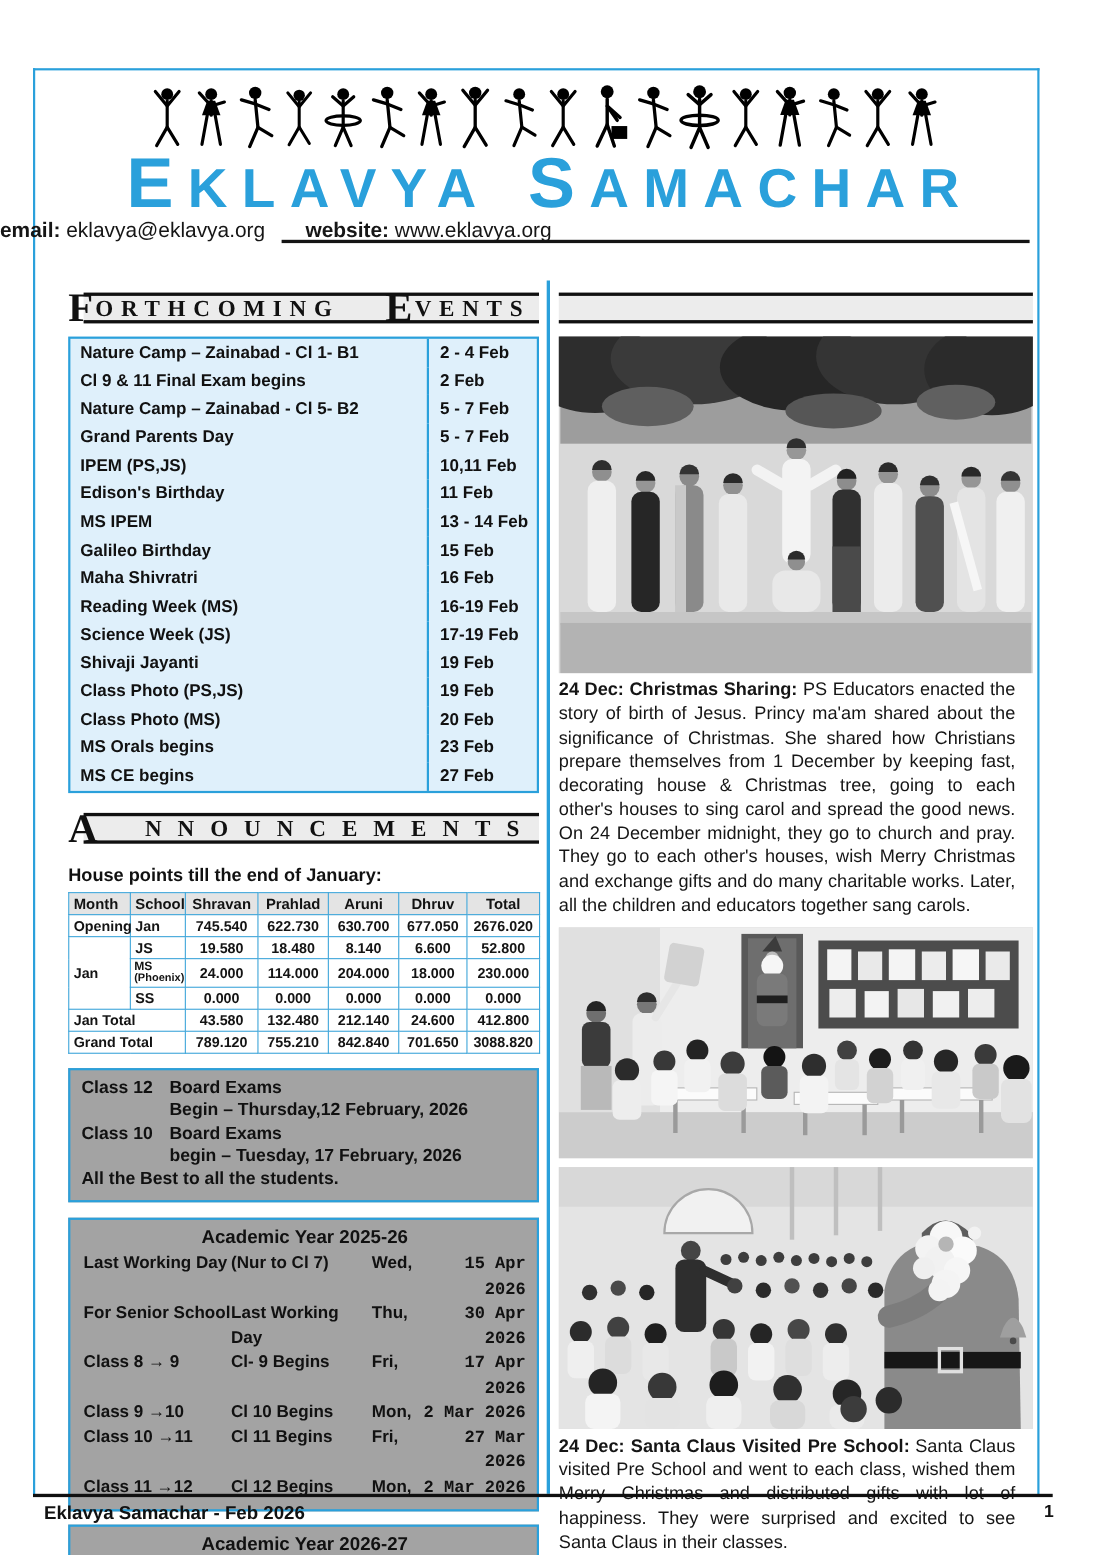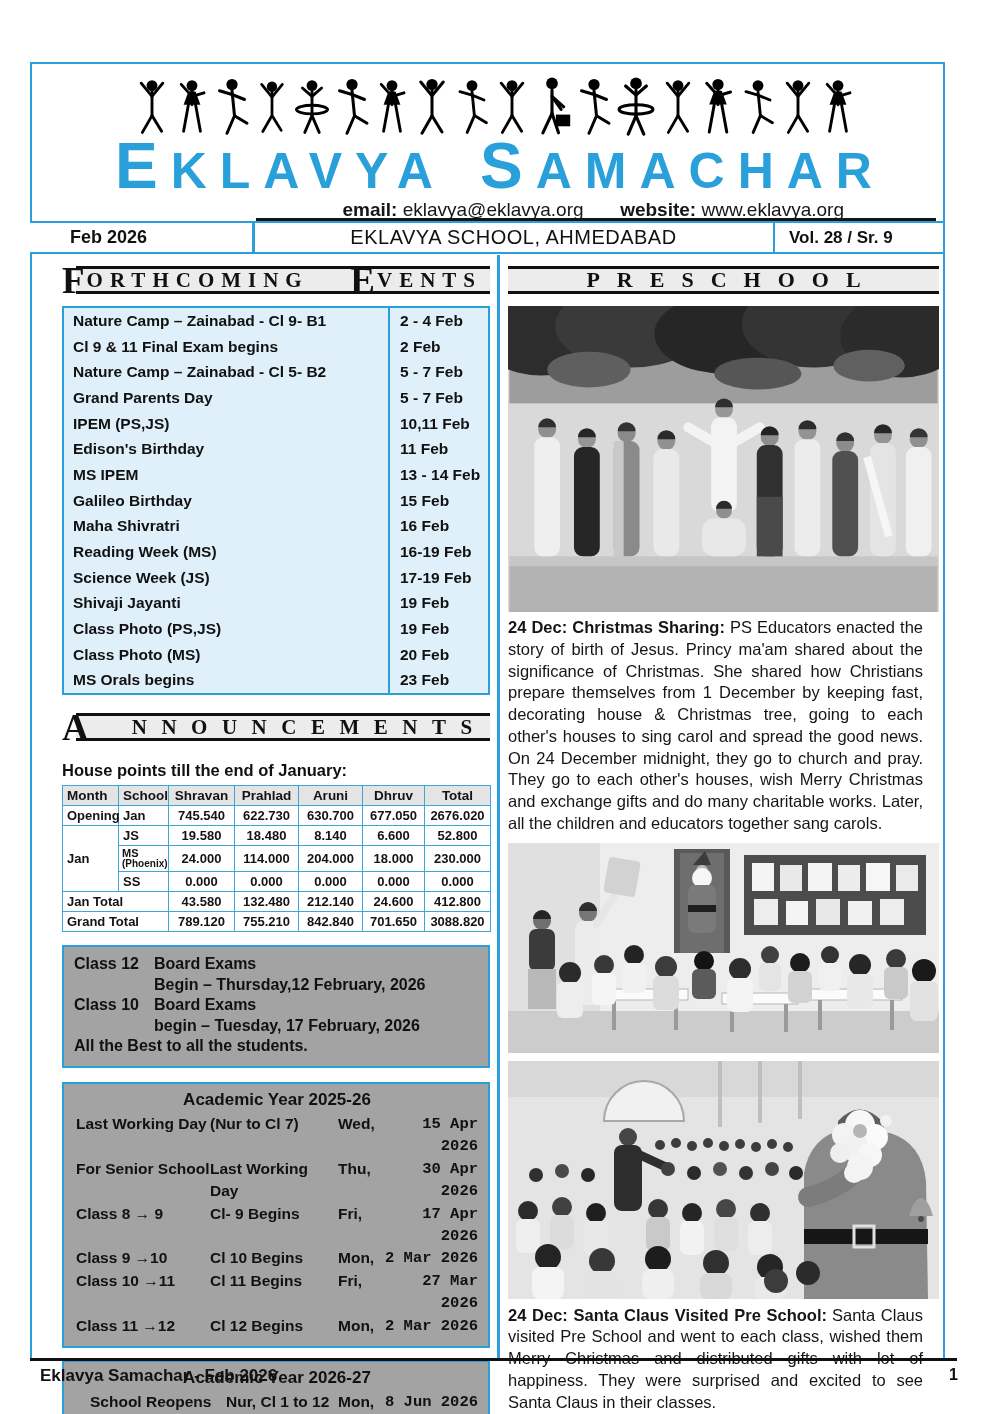--- a/index.html
+++ b/index.html
@@ -10,21 +10,21 @@
          border:2.5px solid #2AA0DB;border-bottom:none;}
   .col-divider{position:absolute;left:497px;top:255px;width:2.5px;height:1103px;background:#2AA0DB;}
 
   
   .figures-strip{position:absolute;left:138px;top:72px;width:724px;height:68px;}
   .masthead{position:absolute;left:40px;top:134px;width:920px;text-align:center;
             color:#2AA0DB;font-weight:bold;line-height:1;white-space:nowrap;}
   .masthead .t-rest{font-size:50px;letter-spacing:13px;}
   .masthead .t-big{font-size:64px;letter-spacing:13px;}
   .masthead .t-gap{display:inline-block;width:34px;}
-  .contact{position:absolute;left:0;top:199px;width:844px;text-align:right;font-size:19px;color:#161616;}
+  .contact{position:absolute;left:0;top:199px;width:844px;text-align:left;font-size:19px;color:#161616;}
   .contact .lbl{font-weight:bold;}
   .contact .gap{display:inline-block;width:26px;}
   .contact-rule{position:absolute;left:256px;top:218px;width:680px;height:3px;background:#141414;}
 
   .datebar{position:absolute;left:30px;top:221px;width:913px;height:33px;
            border-top:2.5px solid #2AA0DB;border-bottom:2.5px solid #2AA0DB;
            display:flex;align-items:center;box-sizing:border-box;background:#fff;}
   .db-sep{width:2.5px;height:100%;background:#2AA0DB;}
   .db-left{width:222px;padding-left:40px;font-weight:bold;font-size:18px;box-sizing:border-box;}
   .db-center{flex:1;text-align:center;font-size:20px;letter-spacing:.5px;}
@@ -160,47 +160,40 @@
 
   <div class="contact">
     <span class="lbl">email:</span>
     <span>eklavya@eklavya.org</span>
     <span class="gap"></span>
     <span class="lbl">website:</span>
     <span>www.eklavya.org</span>
   </div>
   <div class="contact-rule"></div>
 
-  <div class="datebar">
-    <div class="db-left">Feb 2026</div>
-    <div class="db-sep"></div>
-    <div class="db-center">EKLAVYA SCHOOL, AHMEDABAD</div>
-    <div class="db-sep"></div>
-    <div class="db-right">Vol. 28 / Sr. 9</div>
-  </div>
 
   <div class="col-divider"></div>
 
   <div class="left-col">
 
     <div class="sec-head ev">
       <i class="bar"></i>
       <span class="grp">
           <span class="sec-big">F</span>
           <span class="sec-rest">ORTHCOMING</span>
         </span>
       <span class="grp">
           <span class="sec-big">E</span>
           <span class="sec-rest">VENTS</span>
         </span>
     </div>
 
     <div class="ev-table">
       <div class="ev-row">
-          <div class="ev-label">Nature Camp – Zainabad -  Cl 9- B1</div>
+          <div class="ev-label">Nature Camp – Zainabad -  Cl 1- B1</div>
           <div class="ev-date">2 - 4 Feb</div>
         </div>
       <div class="ev-row">
           <div class="ev-label">Cl 9 &amp; 11 Final Exam begins</div>
           <div class="ev-date">2 Feb</div>
         </div>
       <div class="ev-row">
           <div class="ev-label">Nature Camp – Zainabad -  Cl 5- B2</div>
           <div class="ev-date">5 - 7 Feb</div>
         </div>
@@ -244,20 +237,24 @@
           <div class="ev-label">Class Photo (PS,JS)</div>
           <div class="ev-date">19 Feb</div>
         </div>
       <div class="ev-row">
           <div class="ev-label">Class Photo (MS)</div>
           <div class="ev-date">20 Feb</div>
         </div>
       <div class="ev-row">
           <div class="ev-label">MS Orals begins</div>
           <div class="ev-date">23 Feb</div>
+        </div>
+      <div class="ev-row">
+          <div class="ev-label">MS CE begins</div>
+          <div class="ev-date">27 Feb</div>
         </div>
     </div>
 
     <div class="sec-head an" style="margin-top:10px;">
       <i class="bar"></i>
       <span class="grp">
           <span class="sec-big">A</span>
           <span class="sec-rest">NNOUNCEMENTS</span>
         </span>
     </div>
@@ -420,21 +417,20 @@
           <div class="ay-c3">Mon,</div>
           <div class="ay-c4">22 Jun 2026</div>
         </div>
     </div>
   </div>
 
   <div class="right-col">
 
     <div class="sec-head ps">
       <i class="bar"></i>
-      <span class="sec-rest">PRESCHOOL</span>
     </div>
 
     <svg class="photo" viewBox="0 0 431 308" height="306" aria-label="Educators enacting the Christmas story outdoors under trees">
       <rect width="431" height="308" fill="#d9d9d9"></rect>
       <rect width="431" height="98" fill="#9d9d9d"></rect>
       <ellipse cx="32" cy="30" rx="62" ry="40" fill="#2d2d2d"></ellipse>
       <ellipse cx="122" cy="20" rx="76" ry="42" fill="#3a3a3a"></ellipse>
       <ellipse cx="216" cy="28" rx="70" ry="40" fill="#262626"></ellipse>
       <ellipse cx="306" cy="18" rx="72" ry="44" fill="#343434"></ellipse>
       <ellipse cx="395" cy="30" rx="62" ry="42" fill="#2b2b2b"></ellipse>

